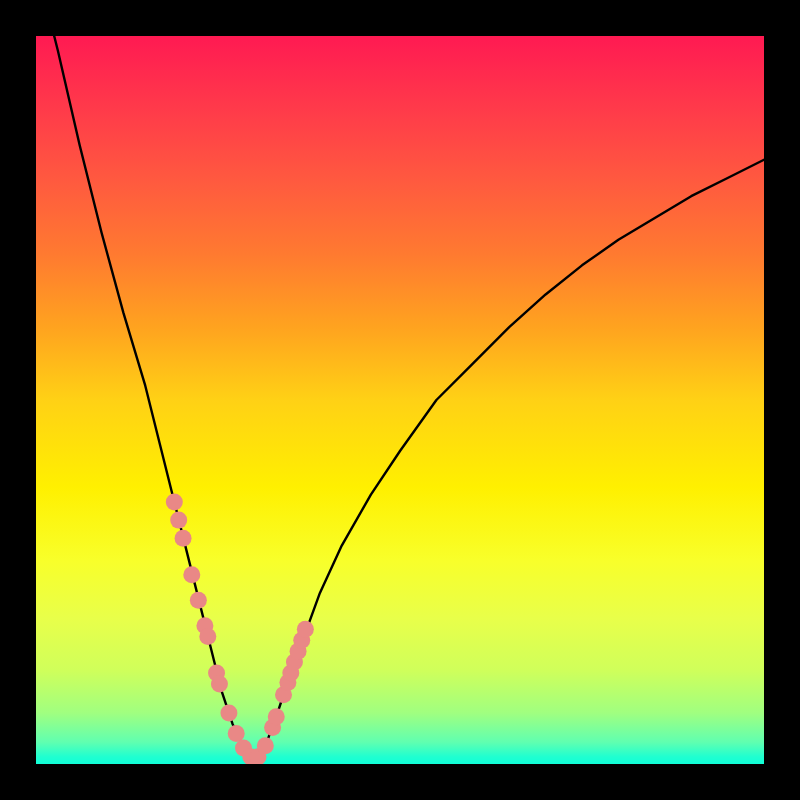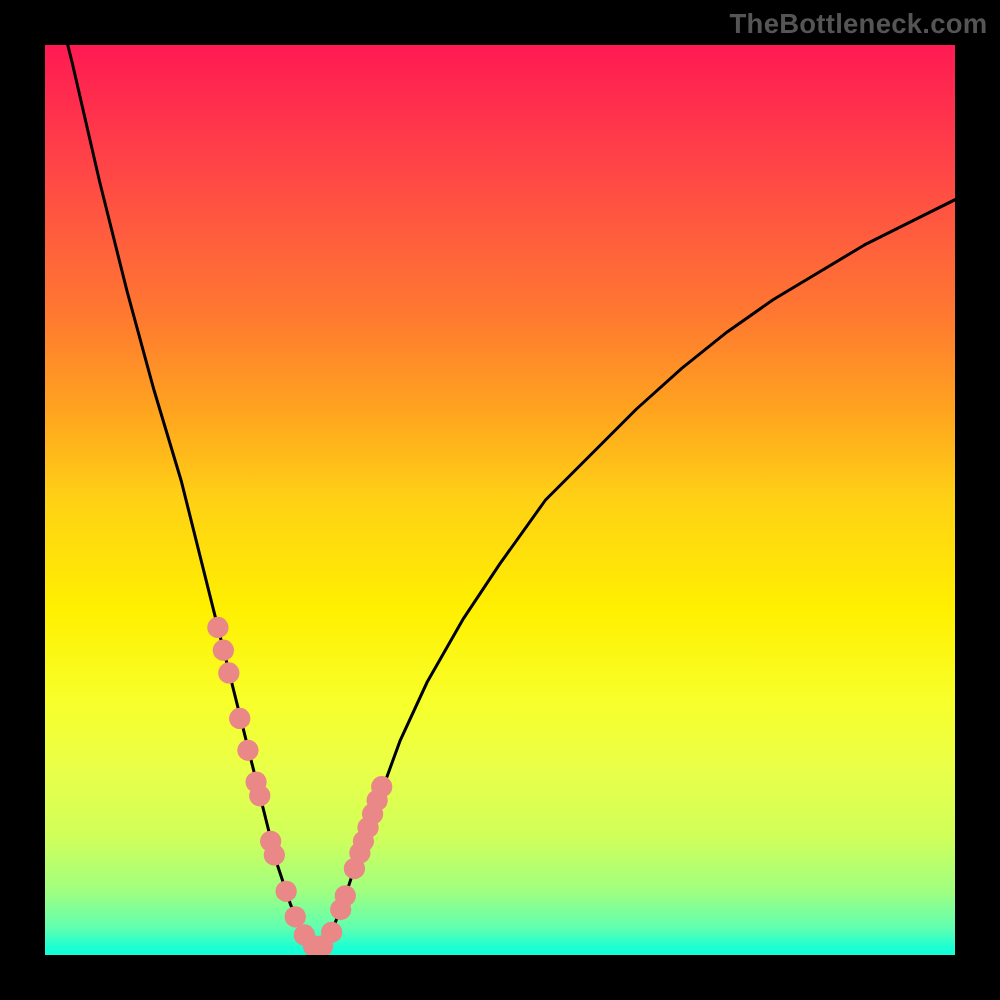--- a/index.html
+++ b/index.html
@@ -77,14 +77,13 @@
           <circle cx="247.52" cy="658.84" r="8.5" fill="#e98886" stroke="#e98886" stroke-width="0"></circle>
           <circle cx="251.89" cy="646.46" r="8.5" fill="#e98886" stroke="#e98886" stroke-width="0"></circle>
           <circle cx="254.80" cy="637.00" r="8.5" fill="#e98886" stroke="#e98886" stroke-width="0"></circle>
           <circle cx="258.44" cy="626.08" r="8.5" fill="#e98886" stroke="#e98886" stroke-width="0"></circle>
           <circle cx="262.08" cy="615.16" r="8.5" fill="#e98886" stroke="#e98886" stroke-width="0"></circle>
           <circle cx="265.72" cy="604.24" r="8.5" fill="#e98886" stroke="#e98886" stroke-width="0"></circle>
           <circle cx="269.36" cy="593.32" r="8.5" fill="#e98886" stroke="#e98886" stroke-width="0"></circle>
         </g>
     </svg>
   </div>
-  <div class="watermark">TheBottleneck.com</div>
 </div>
 
 </body></html>

